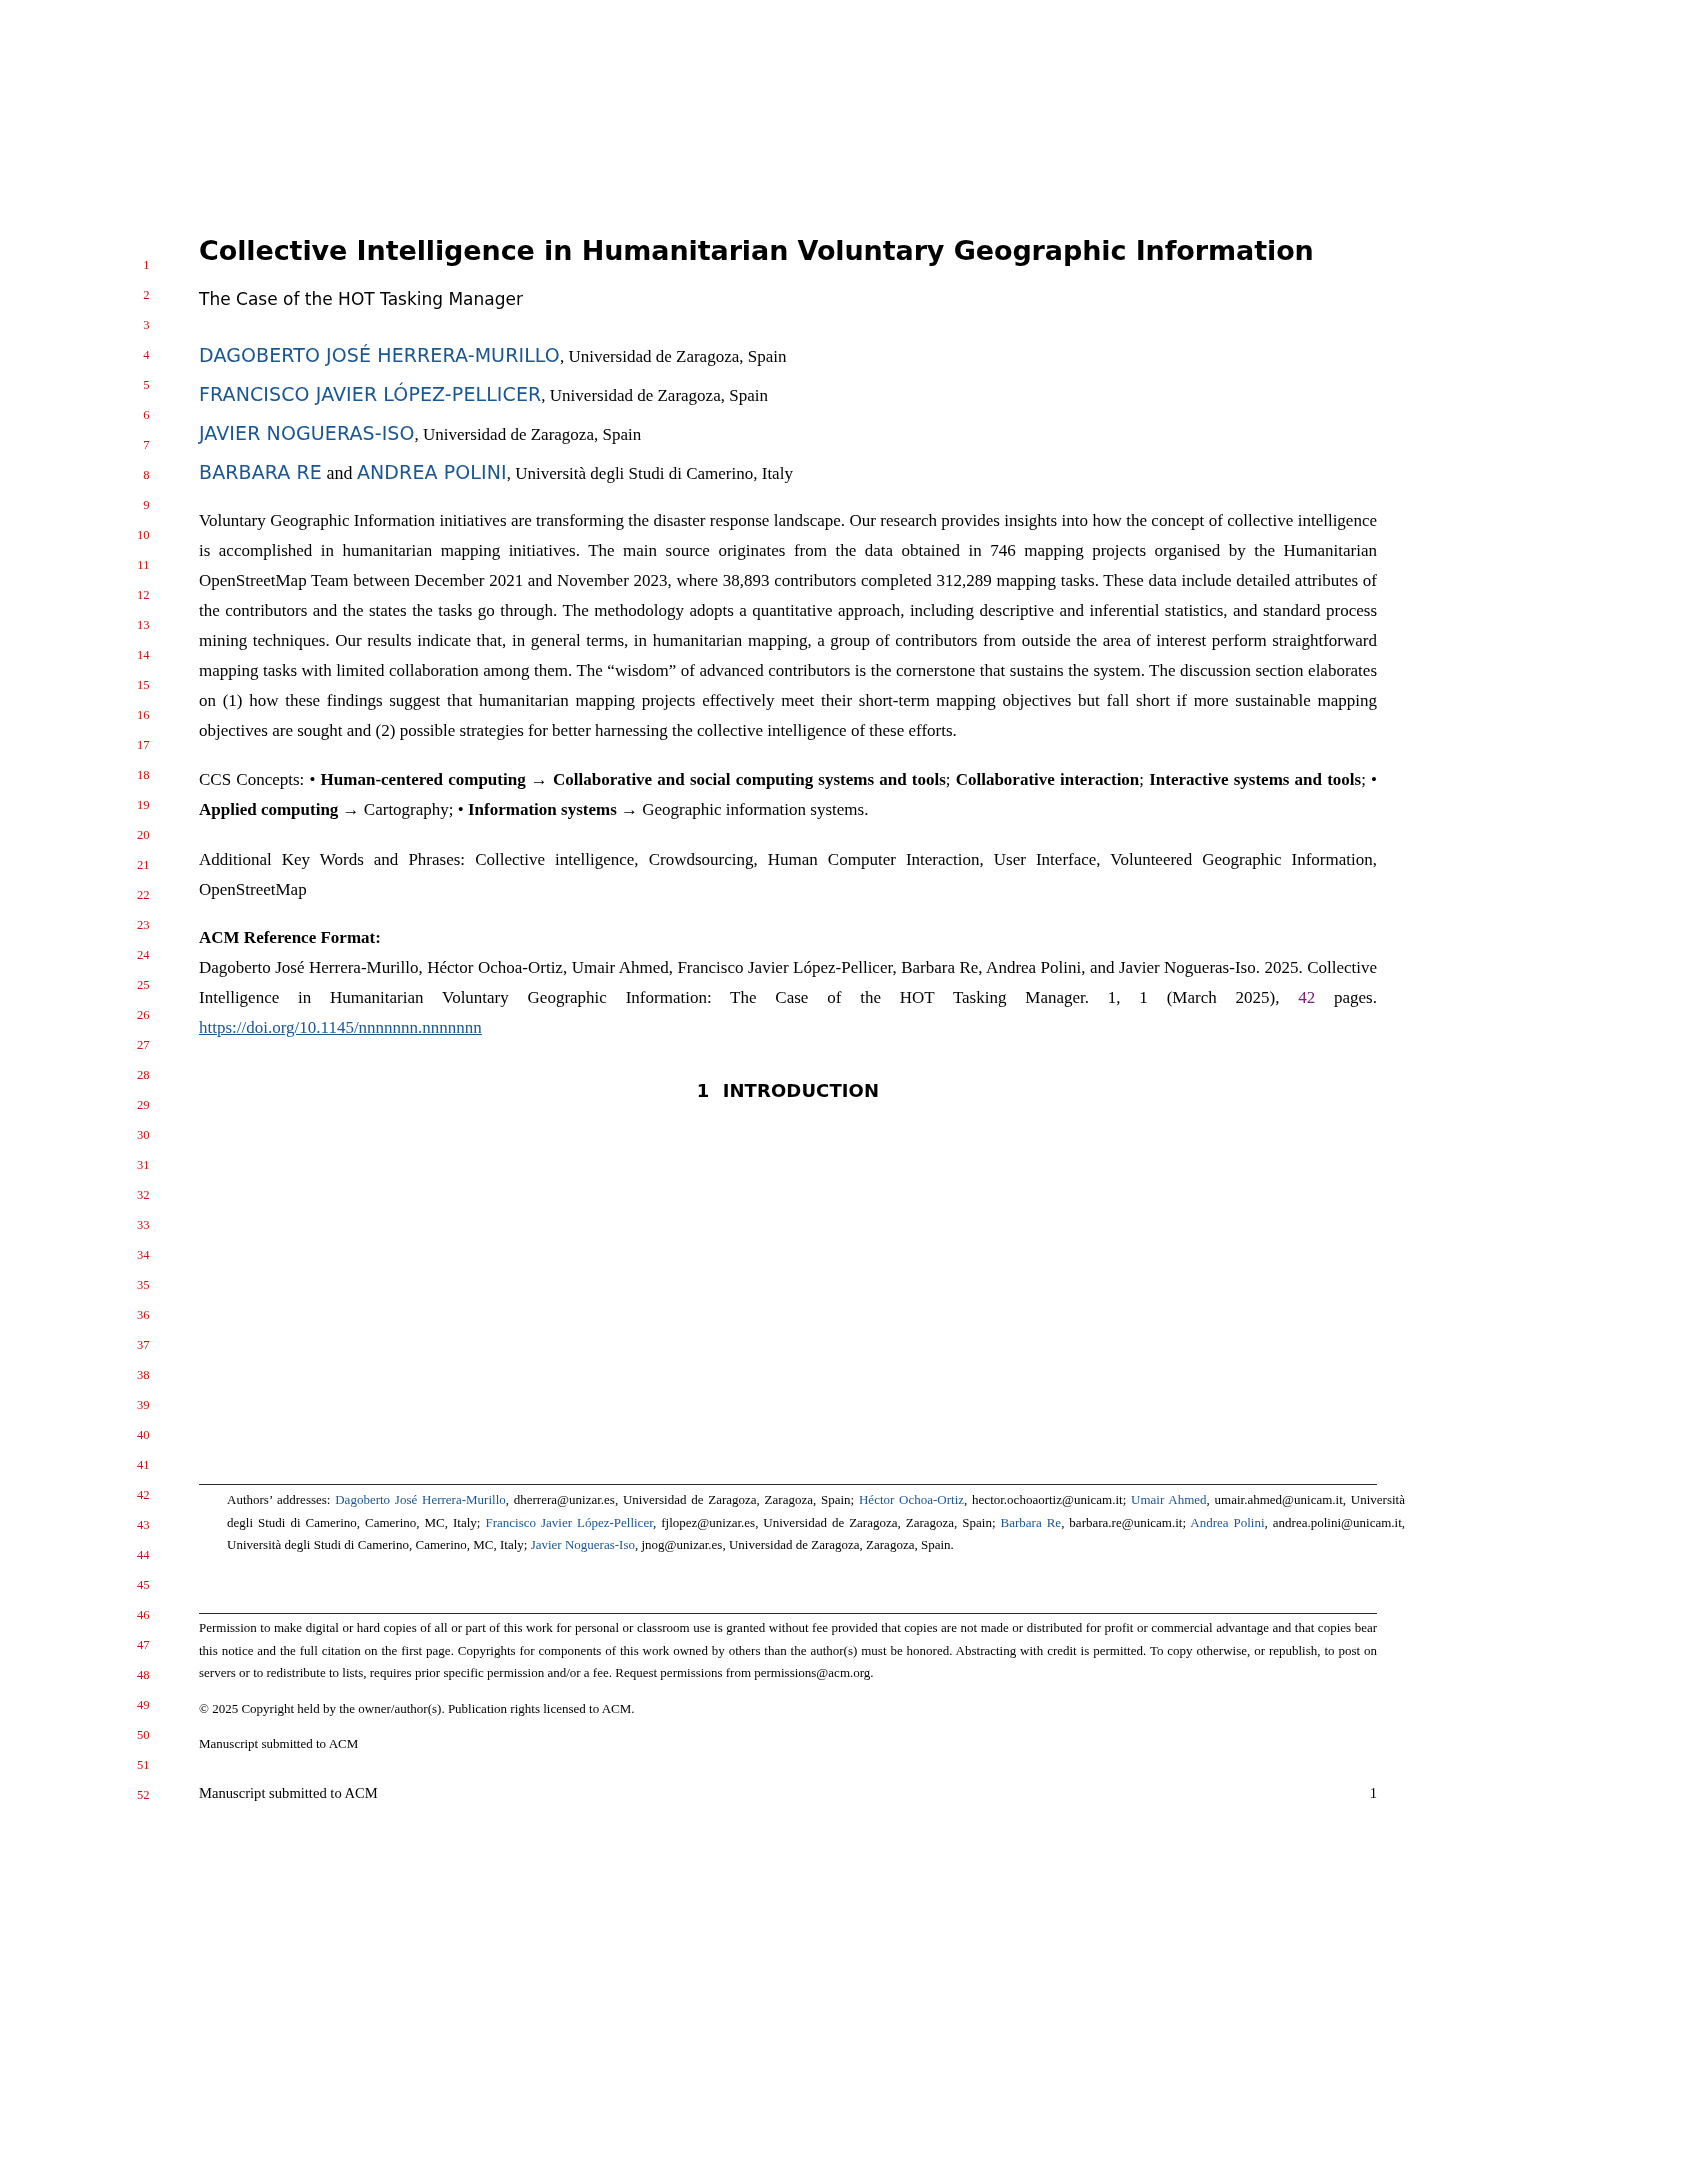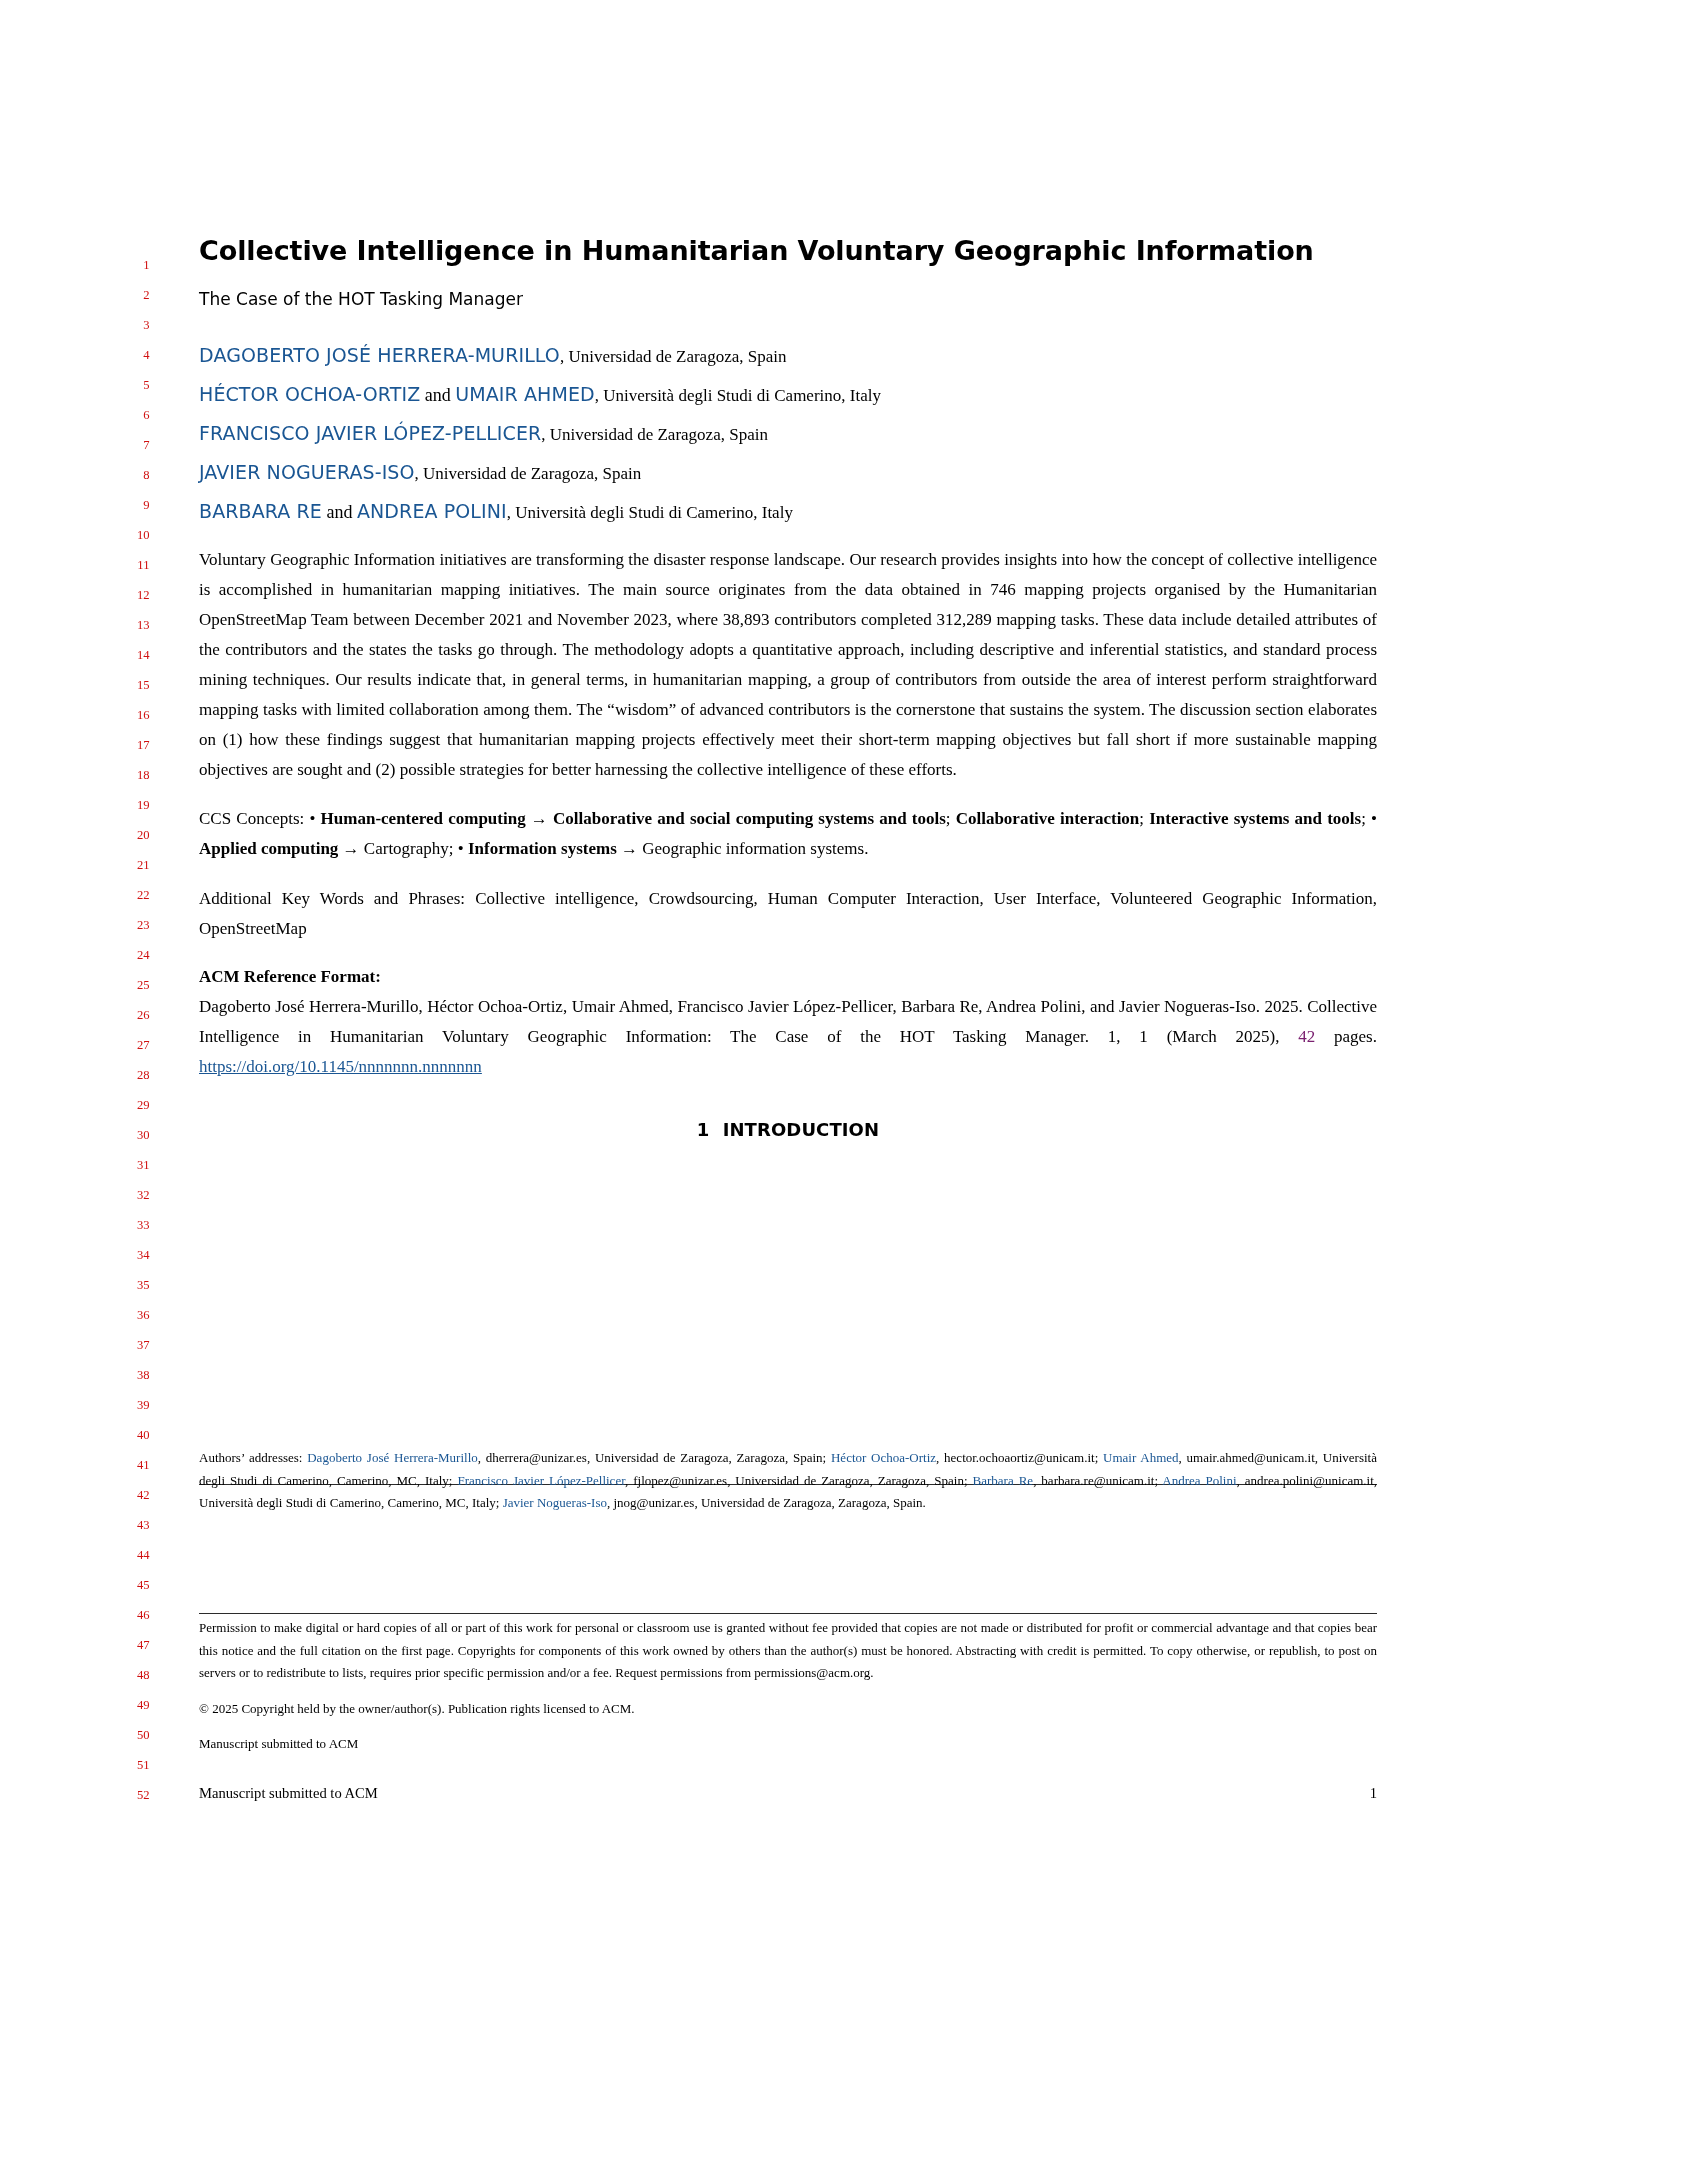--- a/index.html
+++ b/index.html
@@ -150,21 +150,21 @@
   .footnote {
     position: absolute;
     left: 199px;
     width: 1178px;
     font-family: "Liberation Serif", serif;
     font-size: 13px;
     line-height: 22.5px;
     text-align: justify;
     color: #000;
   }
-  #addresses { top: 1447px; }
+  #addresses { top: 1489px; margin-left: 28px; }
   #permission { top: 1617px; }
   .footnote .lnk { color: #1a5693; }
   .footnote p { margin: 0; }
   .footnote p.tight { text-align: left; margin-top: 13px; }
 
   
   .footer {
     position: absolute;
     left: 199px;
     top: 1785px;
@@ -237,21 +237,20 @@
       <span class="ln">52</span>
     </div>
 
   <div class="content">
 
     <h1 class="paper-title">Collective Intelligence in Humanitarian Voluntary Geographic Information</h1>
     <div class="paper-subtitle">The Case of the HOT Tasking Manager</div>
 
     <div class="authors" id="author-list">
         <div class="author-line"><span class="author-name">DAGOBERTO JOSÉ HERRERA-MURILLO</span><span class="author-affil">, Universidad de Zaragoza, Spain</span></div>
-        <div class="author-line"><span class="author-name">HÉCTOR OCHOA-ORTIZ</span><span class="author-conj"> and </span><span class="author-name">UMAIR AHMED</span><span class="author-affil">, Università degli Studi di Camerino, Italy</span></div>
         <div class="author-line"><span class="author-name">FRANCISCO JAVIER LÓPEZ-PELLICER</span><span class="author-affil">, Universidad de Zaragoza, Spain</span></div>
         <div class="author-line"><span class="author-name">JAVIER NOGUERAS-ISO</span><span class="author-affil">, Universidad de Zaragoza, Spain</span></div>
         <div class="author-line"><span class="author-name">BARBARA RE</span><span class="author-conj"> and </span><span class="author-name">ANDREA POLINI</span><span class="author-affil">, Università degli Studi di Camerino, Italy</span></div>
       </div>
 
     <p class="abstract">Voluntary Geographic Information initiatives are transforming the disaster response landscape. Our research provides insights into how the concept of collective intelligence is accomplished in humanitarian mapping initiatives. The main source originates from the data obtained in 746 mapping projects organised by the Humanitarian OpenStreetMap Team between December 2021 and November 2023, where 38,893 contributors completed 312,289 mapping tasks. These data include detailed attributes of the contributors and the states the tasks go through. The methodology adopts a quantitative approach, including descriptive and inferential statistics, and standard process mining techniques. Our results indicate that, in general terms, in humanitarian mapping, a group of contributors from outside the area of interest perform straightforward mapping tasks with limited collaboration among them. The “wisdom” of advanced contributors is the cornerstone that sustains the system. The discussion section elaborates on (1) how these findings suggest that humanitarian mapping projects effectively meet their short-term mapping objectives but fall short if more sustainable mapping objectives are sought and (2) possible strategies for better harnessing the collective intelligence of these efforts.</p>
 
     <p class="ccs" id="ccs-line"><span>CCS Concepts:</span><span> • </span><b>Human-centered computing</b><span> → </span><b>Collaborative and social computing systems and tools</b><span>; </span><b>Collaborative interaction</b><span>; </span><b>Interactive systems and tools</b><span>; • </span><b>Applied computing</b><span> → Cartography; • </span><b>Information systems</b><span> → Geographic information systems.</span></p>
 
     <p class="keywords">Additional Key Words and Phrases: Collective intelligence, Crowdsourcing, Human Computer Interaction, User Interface, Volunteered Geographic Information, OpenStreetMap</p>

